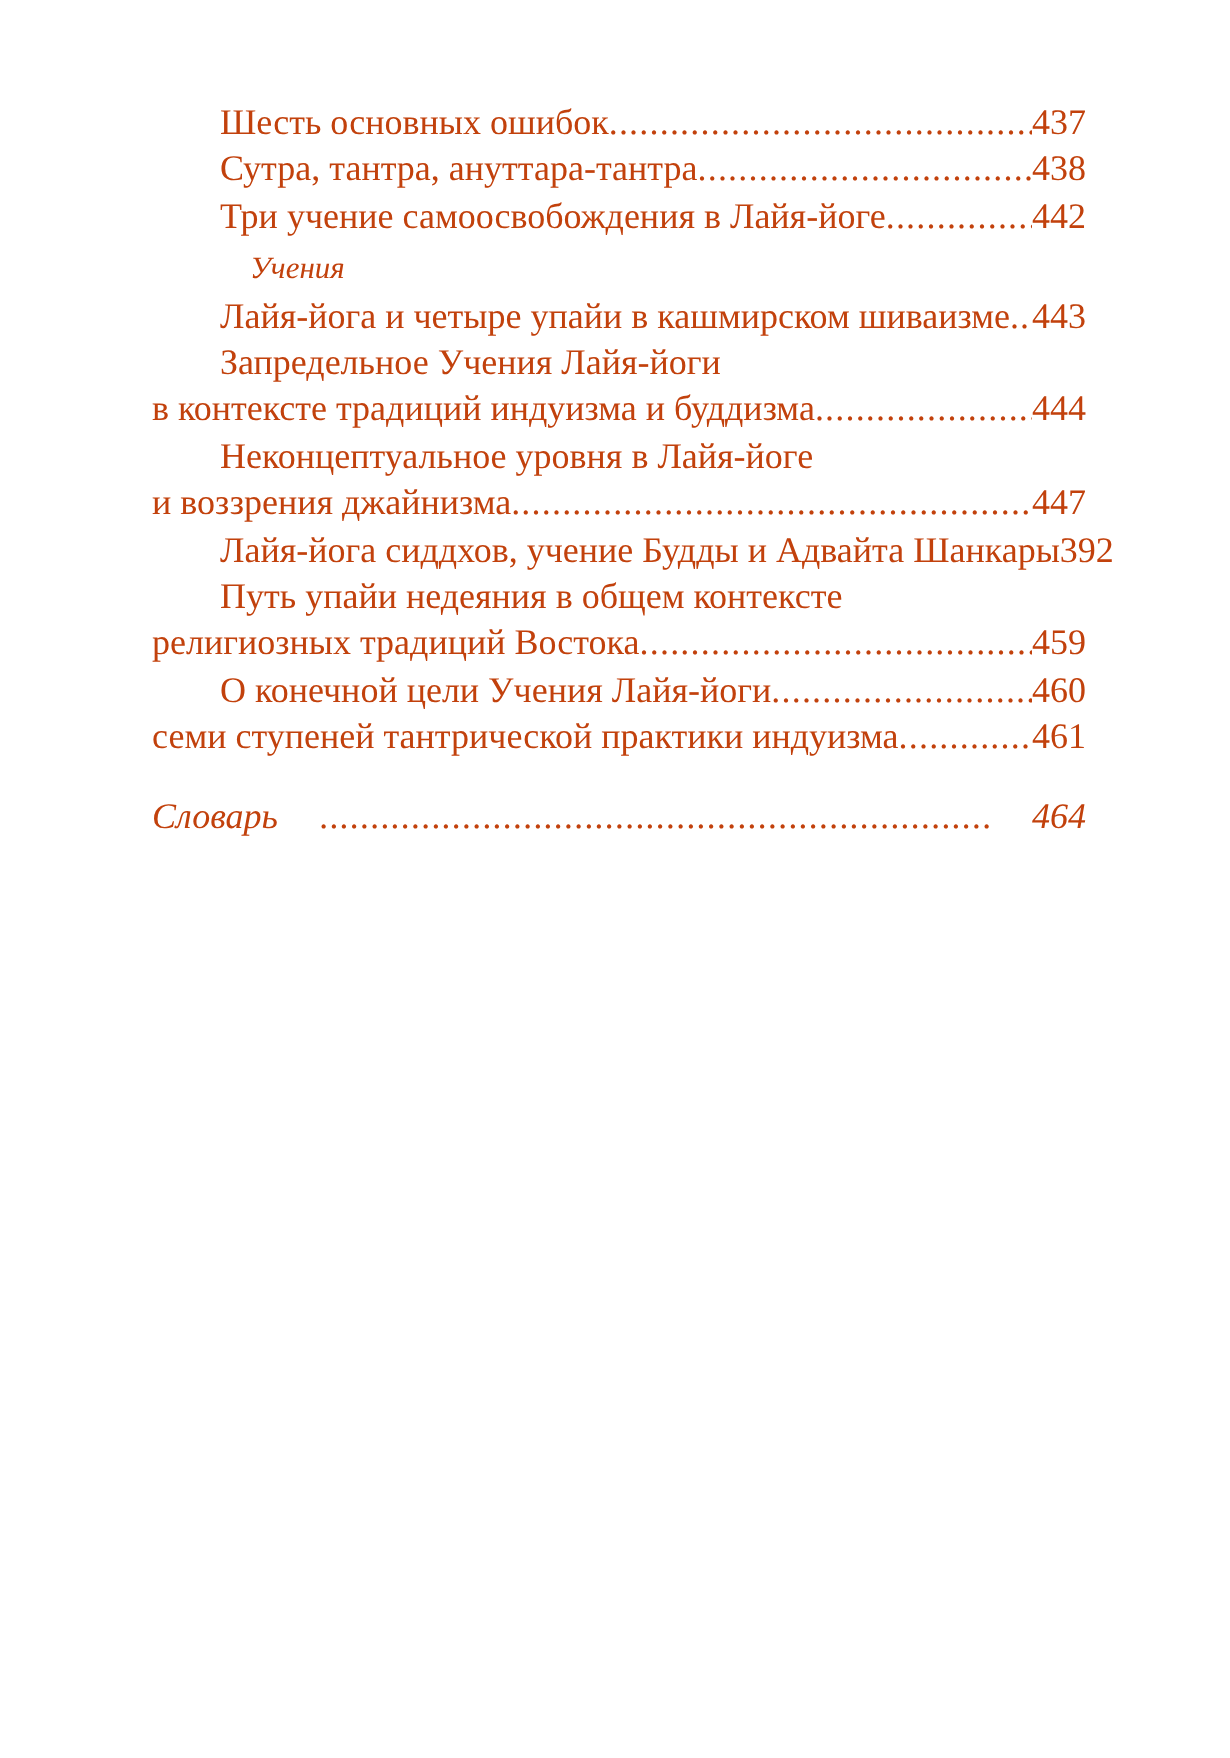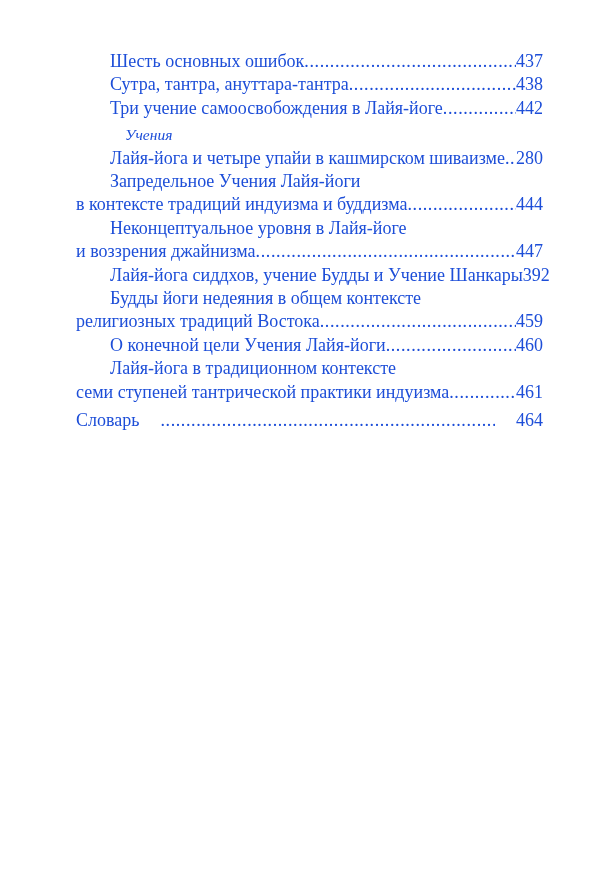--- a/index.html
+++ b/index.html
@@ -7,21 +7,21 @@
     padding: 0;
     background: #ffffff;
   }
   .page {
     position: relative;
     width: 615px;
     height: 879px;
     background: #ffffff;
     overflow: hidden;
     font-family: "Liberation Serif", "DejaVu Serif", serif;
-    color: #1d4ed8;
+    color: #c2410c;
   }
   .toc {
     position: absolute;
     left: 76px;
     top: 50px;
     width: 467px;
   }
   .row {
     display: flex;
     align-items: baseline;
@@ -32,21 +32,22 @@
   .row.indented .text {
     padding-left: 34px;
   }
   .row.heading {
     padding-left: 49px;
     font-style: italic;
     font-size: 15.5px;
     margin-top: 3px;
   }
   .row.glossary {
-    margin-top: 5px;
+    font-style: italic;
+    margin-top: 16px;
     gap: 21px;
   }
   .text {
     flex: 0 0 auto;
   }
   .dots {
     flex: 1 1 auto;
     min-width: 0;
     overflow: hidden;
   }
@@ -78,62 +79,58 @@
     <span class="dots"></span>
     <span class="num">442</span>
   </div>
       <div class="row heading">
     <span class="text">Учения</span>
 
   </div>
       <div class="row indented">
     <span class="text">Лайя-йога и четыре упайи в кашмирском шиваизме</span>
     <span class="dots"></span>
-    <span class="num">280</span>
+    <span class="num">443</span>
   </div>
       <div class="row indented">
     <span class="text">Запредельное Учения Лайя-йоги</span>
 
   </div>
       <div class="row flush">
     <span class="text">в контексте традиций индуизма и буддизма</span>
     <span class="dots"></span>
     <span class="num">444</span>
   </div>
       <div class="row indented">
     <span class="text">Неконцептуальное уровня в Лайя-йоге</span>
 
   </div>
       <div class="row flush">
     <span class="text">и воззрения джайнизма</span>
     <span class="dots"></span>
     <span class="num">447</span>
   </div>
       <div class="row indented">
-    <span class="text">Лайя-йога сиддхов, учение Будды и Учение Шанкары</span>
+    <span class="text">Лайя-йога сиддхов, учение Будды и Адвайта Шанкары</span>
     <span class="dots"></span>
     <span class="num">392</span>
   </div>
       <div class="row indented">
-    <span class="text">Будды йоги недеяния в общем контексте</span>
+    <span class="text">Путь упайи недеяния в общем контексте</span>
 
   </div>
       <div class="row flush">
     <span class="text">религиозных традиций Востока</span>
     <span class="dots"></span>
     <span class="num">459</span>
   </div>
       <div class="row indented">
     <span class="text">О конечной цели Учения Лайя-йоги</span>
     <span class="dots"></span>
     <span class="num">460</span>
-  </div>
-      <div class="row indented">
-    <span class="text">Лайя-йога в традиционном контексте</span>
-
   </div>
       <div class="row flush">
     <span class="text">семи ступеней тантрической практики индуизма</span>
     <span class="dots"></span>
     <span class="num">461</span>
   </div>
       <div class="row glossary">
     <span class="text">Словарь</span>
     <span class="dots"></span>
     <span class="num">464</span>

